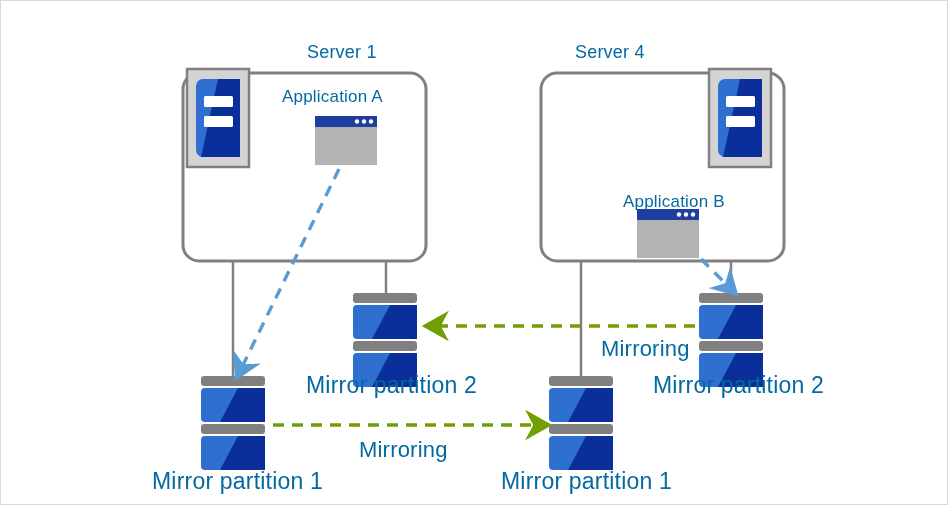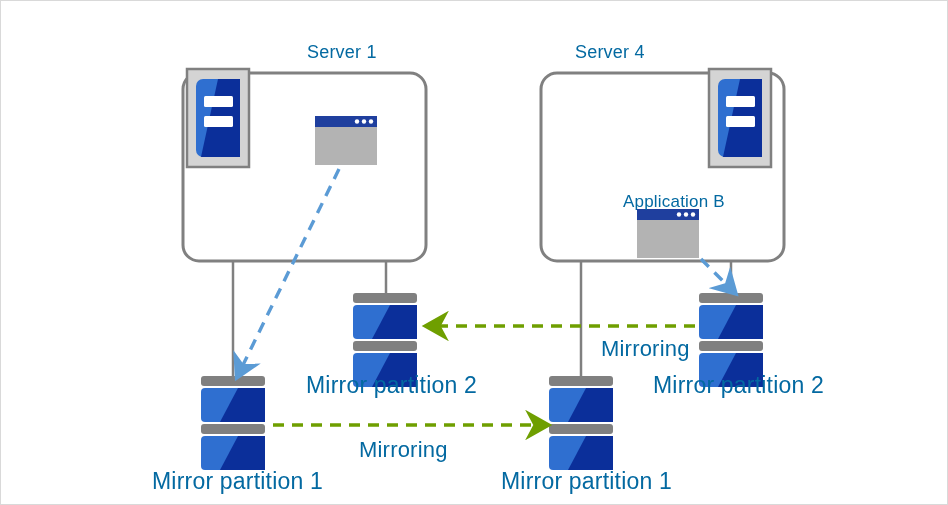--- a/index.html
+++ b/index.html
@@ -156,20 +156,21 @@
 
     <g>
       <line x1="272" y1="424" x2="536" y2="424" stroke="#6f9f00" stroke-width="3.4" stroke-dasharray="11,8" marker-end="url(#arrow-green-r)"></line>
     </g>
   </svg>
 
   <div class="lbl lbl-server" style="left:306px; top:41px;">Server 1</div>
 
   <div class="lbl lbl-server" style="left:574px; top:41px;">Server 4</div>
 
+  <div class="lbl lbl-app" style="left:281px; top:86px;">Application A</div>
 
   <div class="lbl lbl-app" style="left:622px; top:191px;">Application B</div>
 
   <div class="lbl lbl-part" style="left:151px; top:467px;">Mirror partition 1</div>
 
   <div class="lbl lbl-part" style="left:305px; top:371px;">Mirror partition 2</div>
 
   <div class="lbl lbl-part" style="left:500px; top:467px;">Mirror partition 1</div>
 
   <div class="lbl lbl-part" style="left:652px; top:371px;">Mirror partition 2</div>

